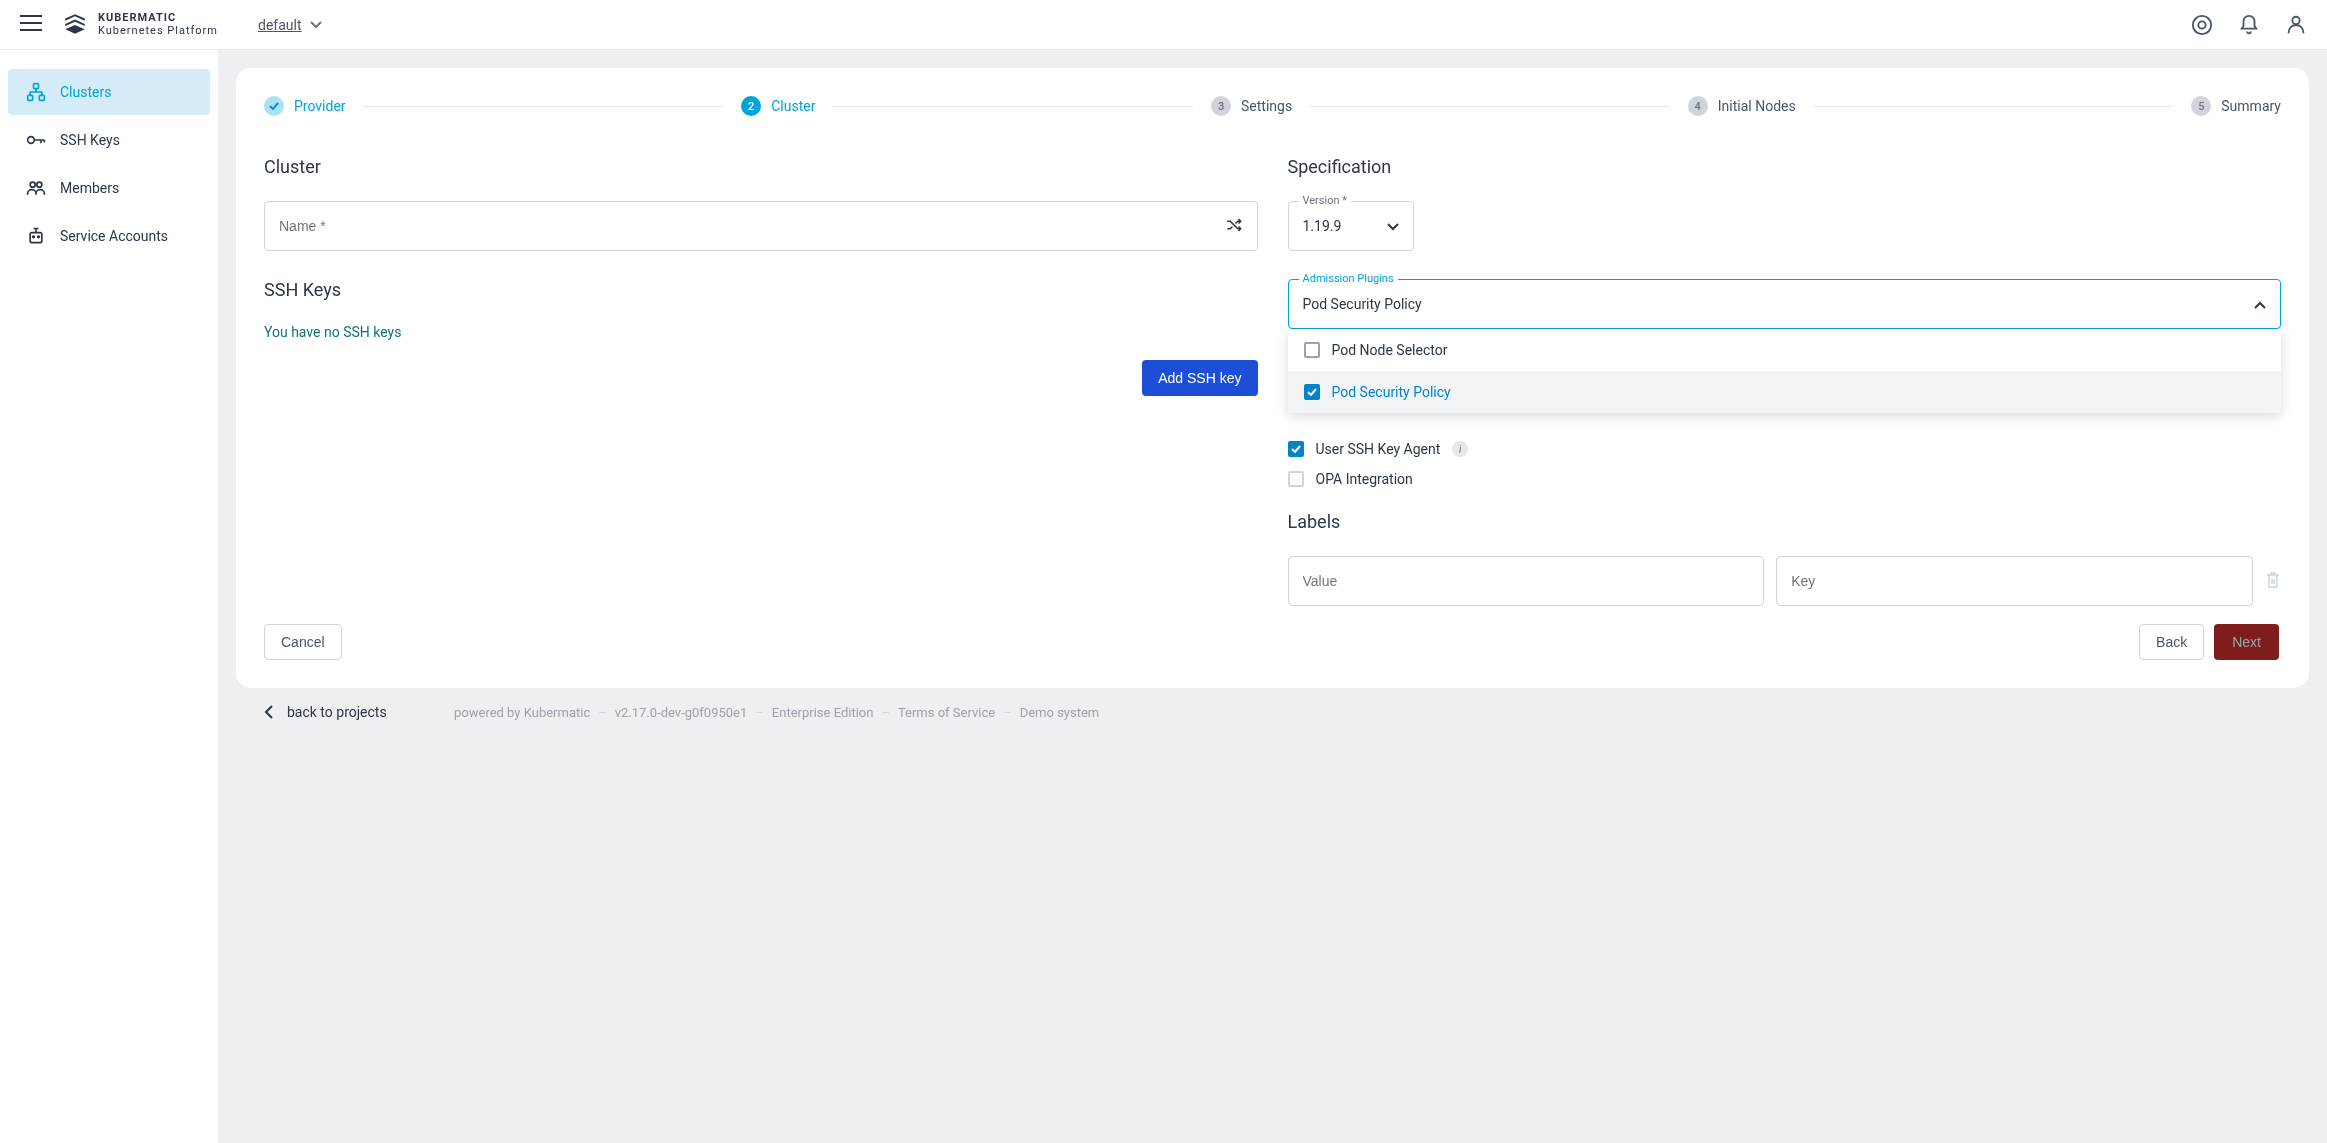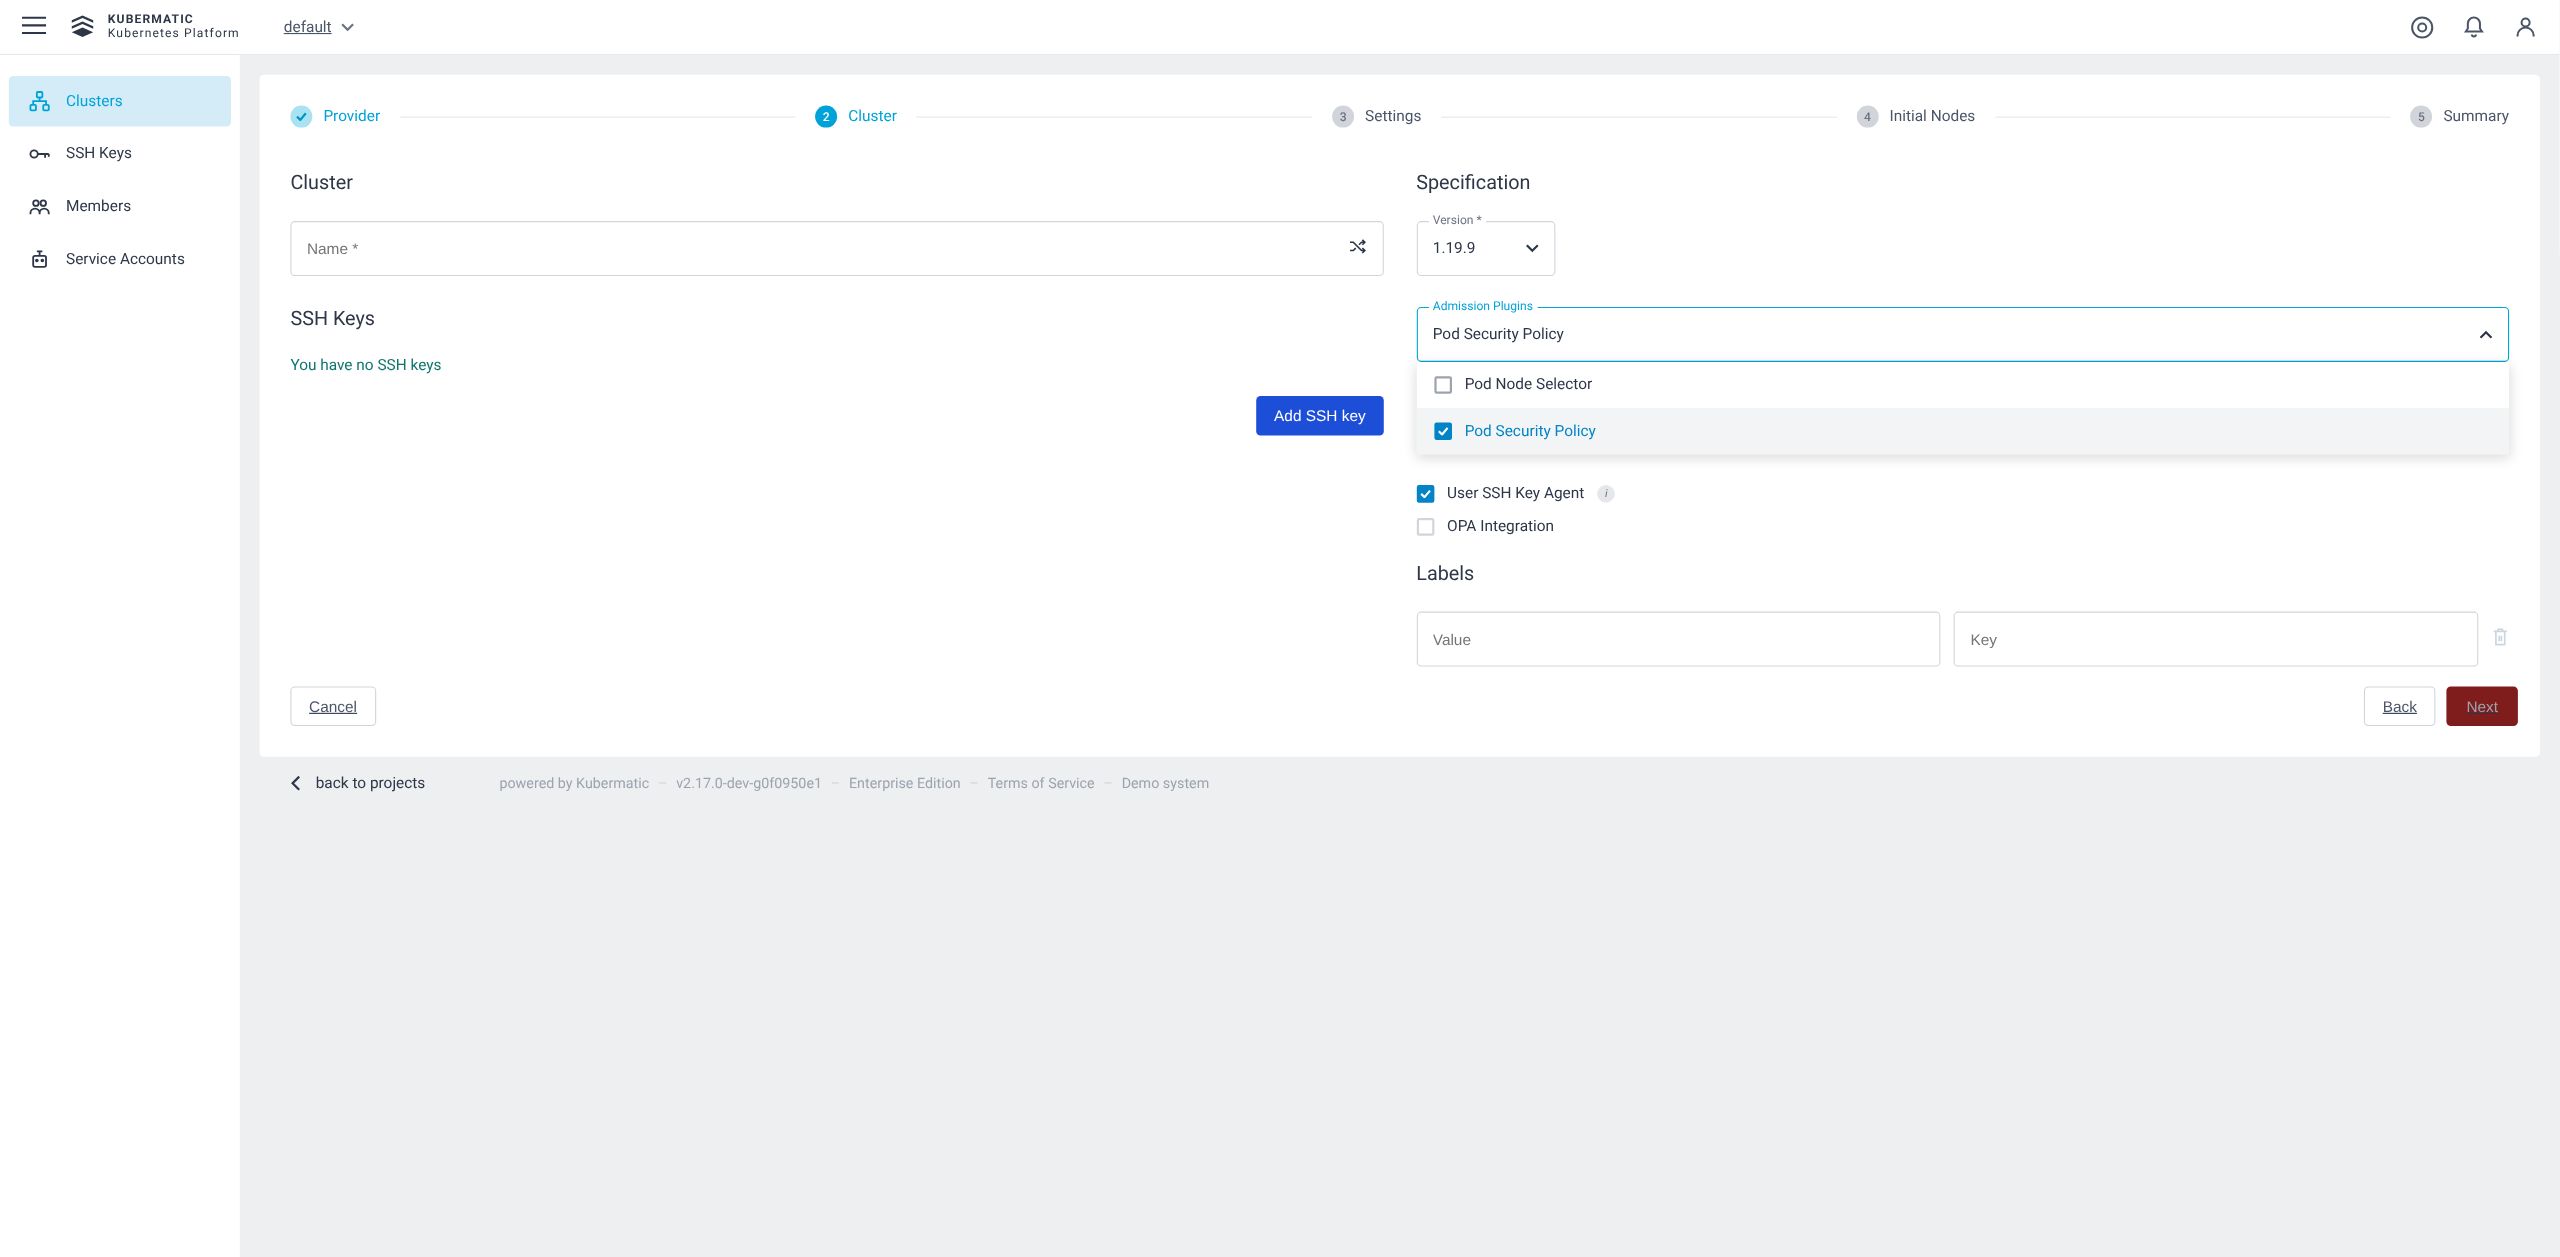--- a/index.html
+++ b/index.html
@@ -19,21 +19,21 @@
 
 
 .layout { display: flex; height: calc(100vh - 50px); }
 .sidebar { width: 218px; background: #fff; padding-top: 18px; display: flex; flex-direction: column; position: relative; }
 .sidebar-item { display: flex; align-items: center; gap: 14px; padding: 13px 18px; cursor: pointer; color: #2d3748; border-radius: 4px; margin: 1px 8px; }
 .sidebar-item.active { background: #d4ecf7; color: #00a3d9; }
 .sidebar-item .icon { width: 20px; height: 20px; flex-shrink: 0; }
 
 
 .main { flex: 1; background: #edeff1; padding: 18px; overflow: auto; position: relative; }
-.card { background: #fff; border-radius: 4px; padding: 28px; min-height: 620px; position: relative; }
+.card { background: #fff; border-radius: 15px; padding: 28px; min-height: 620px; position: relative; }
 
 
 .stepper { display: flex; align-items: center; margin-bottom: 40px; }
 .step { display: flex; align-items: center; gap: 10px; cursor: pointer; }
 .step-circle { width: 20px; height: 20px; border-radius: 50%; display: flex; align-items: center; justify-content: center; font-size: 11px; font-weight: 500; }
 .step.done .step-circle { background: #a9e2f3; color: #0097c4; }
 .step.active .step-circle { background: #00a3d9; color: #fff; }
 .step.pending .step-circle { background: #d1d5db; color: #6b7280; }
 .step-label { font-size: 14px; }
 .step.done .step-label, .step.active .step-label { color: #00a3d9; }
@@ -69,21 +69,21 @@
 
 .check-row { display: flex; align-items: center; gap: 12px; margin-bottom: 14px; }
 .info-badge { width: 16px; height: 16px; border-radius: 50%; background: #e5e7eb; display: inline-flex; align-items: center; justify-content: center; font-size: 10px; font-style: italic; color: #6b7280; }
 
 
 .labels-row { display: flex; gap: 12px; align-items: center; }
 .labels-row .field { flex: 1; margin-bottom: 0; }
 .delete-icon { color: #cbd5e0; cursor: pointer; }
 
 
-.card-footer { position: absolute; bottom: 28px; left: 28px; right: 20px; display: flex; justify-content: space-between; text-decoration: underline; }
+.card-footer { position: absolute; bottom: 28px; left: 28px; right: 30px; display: flex; justify-content: space-between; }
 .btn-outline { background: #fff; border: 1px solid #d1d5db; padding: 9px 16px; border-radius: 4px; cursor: pointer; font-size: 14px; color: #4a5568; }
 .btn-disabled { background: #7f1d1d; color: #9ca3af; border: none; padding: 9px 18px; border-radius: 4px; font-size: 14px; }
 .footer-right { display: flex; gap: 10px; }
 
 
 .bottom-bar { display: flex; align-items: center; padding: 16px 28px; color: #9ca3af; font-size: 13px; background: #edeff1; }
 .back-link { display: flex; align-items: center; gap: 14px; cursor: pointer; color: #2d3748; width: 190px; font-size: 14px; }
 .powered { display: flex; gap: 8px; flex-wrap: wrap; }
 .powered span.sep { color: #cbd5e0; }
 .powered a { color: #9ca3af; text-decoration: none; }

